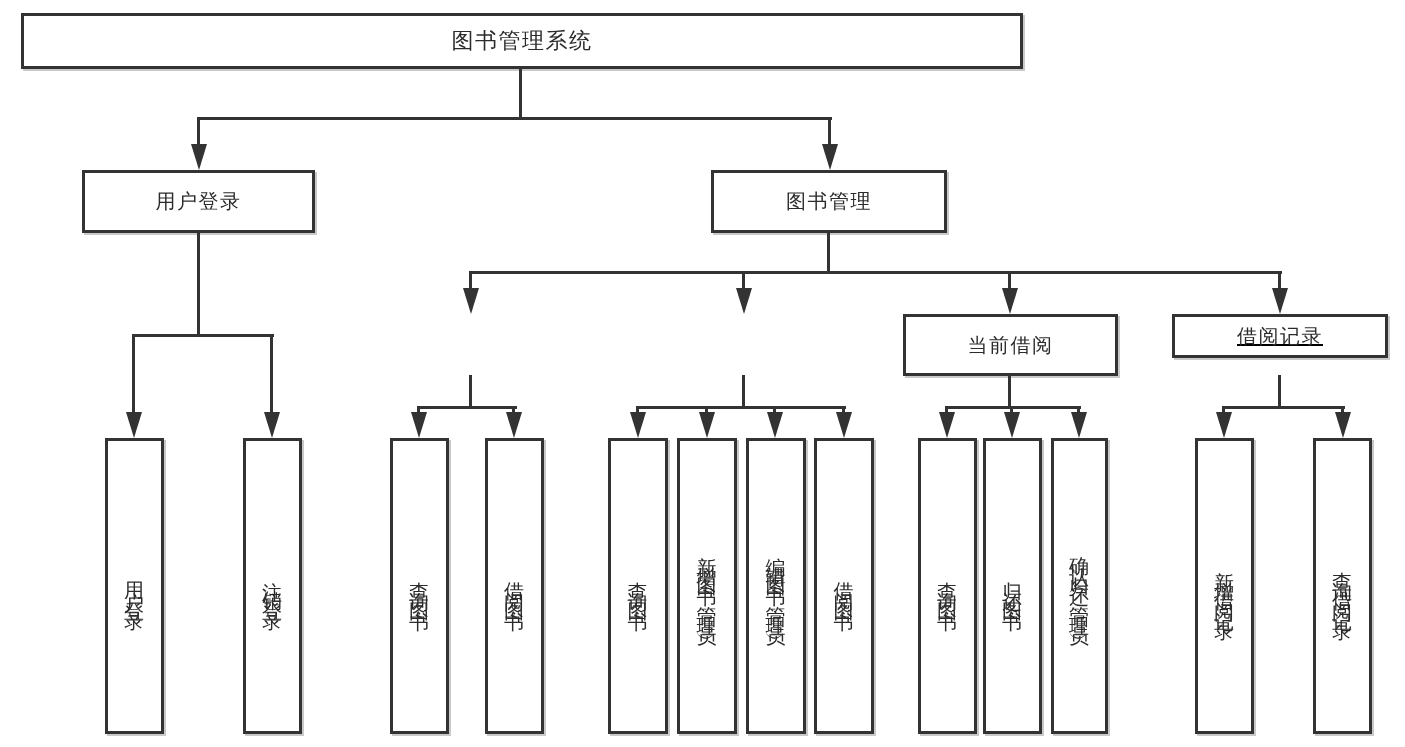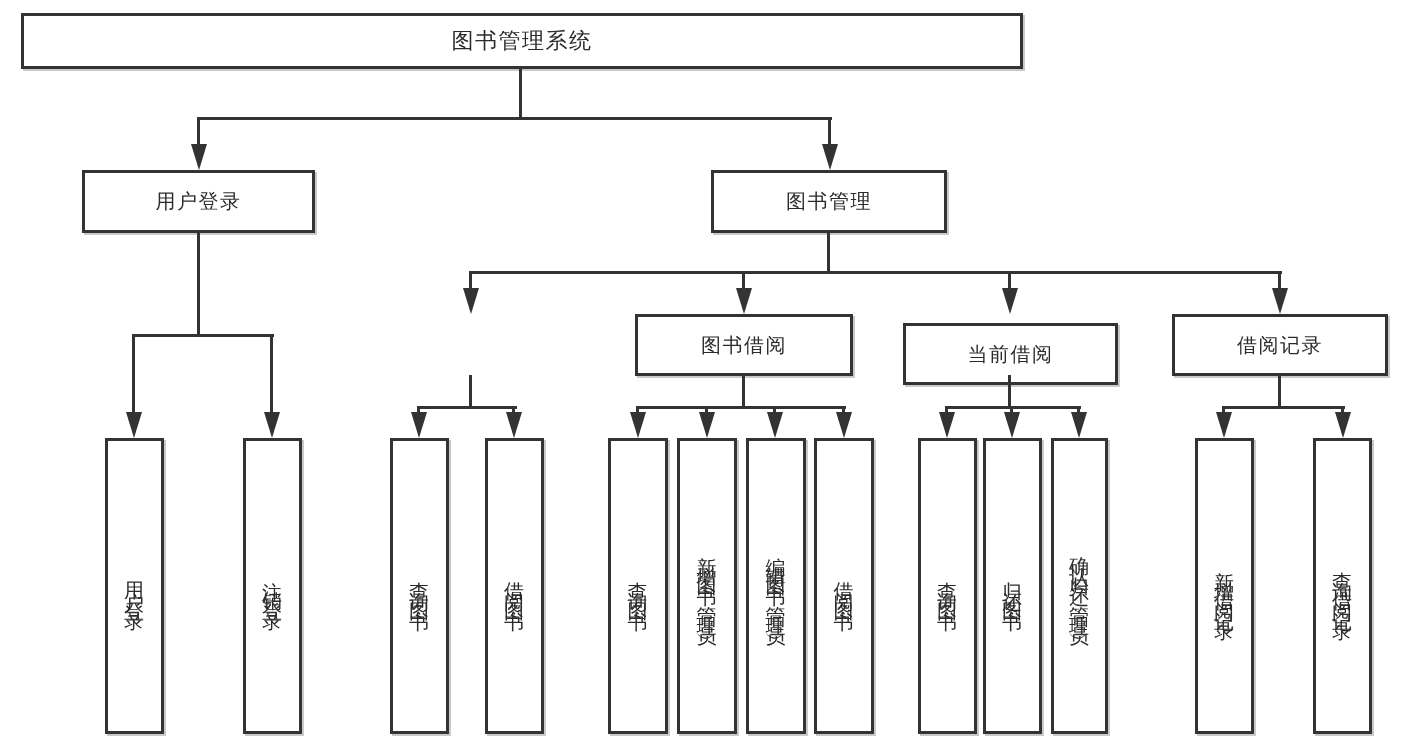--- a/index.html
+++ b/index.html
@@ -68,27 +68,24 @@
   <div class="hl" style="left:469px;top:271px;width:813px;"></div>
   <div class="vl" style="left:469px;top:271px;height:20px;"></div>
   <div class="ah" style="left:463px;top:288px;"></div>
   <div class="vl" style="left:742px;top:271px;height:20px;"></div>
   <div class="ah" style="left:736px;top:288px;"></div>
   <div class="vl" style="left:1008px;top:271px;height:20px;"></div>
   <div class="ah" style="left:1002px;top:288px;"></div>
   <div class="vl" style="left:1278px;top:271px;height:20px;"></div>
   <div class="ah" style="left:1272px;top:288px;"></div>
 
-  <div class="box" style="left:635px;top:314px;width:218px;height:62px;">
-    <span class="lbl">图书借阅</span>
-  </div>
-  <div class="box" style="left:903px;top:314px;width:215px;height:62px;margin-top:9px;">
+  <div class="box" style="left:903px;top:314px;width:215px;height:62px;">
     <span class="lbl">当前借阅</span>
   </div>
-  <div class="box" style="left:1172px;top:314px;width:216px;height:62px;">
+  <div class="box" style="left:1172px;top:314px;width:216px;height:44px;text-decoration:underline;">
     <span class="lbl">借阅记录</span>
   </div>
 
   <div class="vl" style="left:469px;top:375px;height:33px;"></div>
   <div class="hl" style="left:417px;top:406px;width:100px;"></div>
   <div class="vl" style="left:417px;top:406px;height:10px;"></div>
   <div class="ah" style="left:411px;top:412px;"></div>
   <div class="vl" style="left:512px;top:406px;height:10px;"></div>
   <div class="ah" style="left:506px;top:412px;"></div>
 

